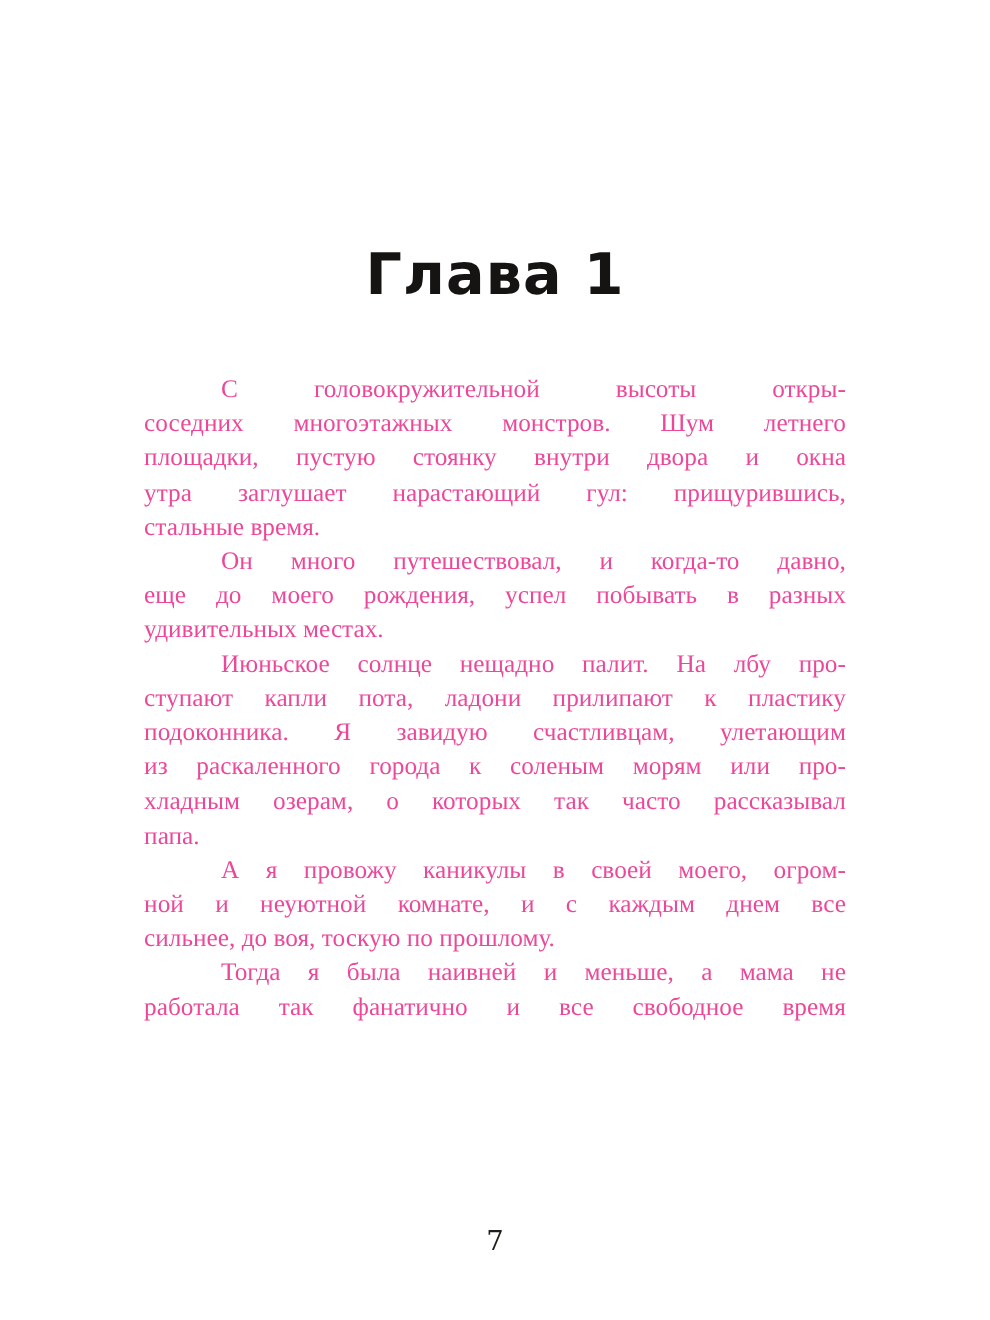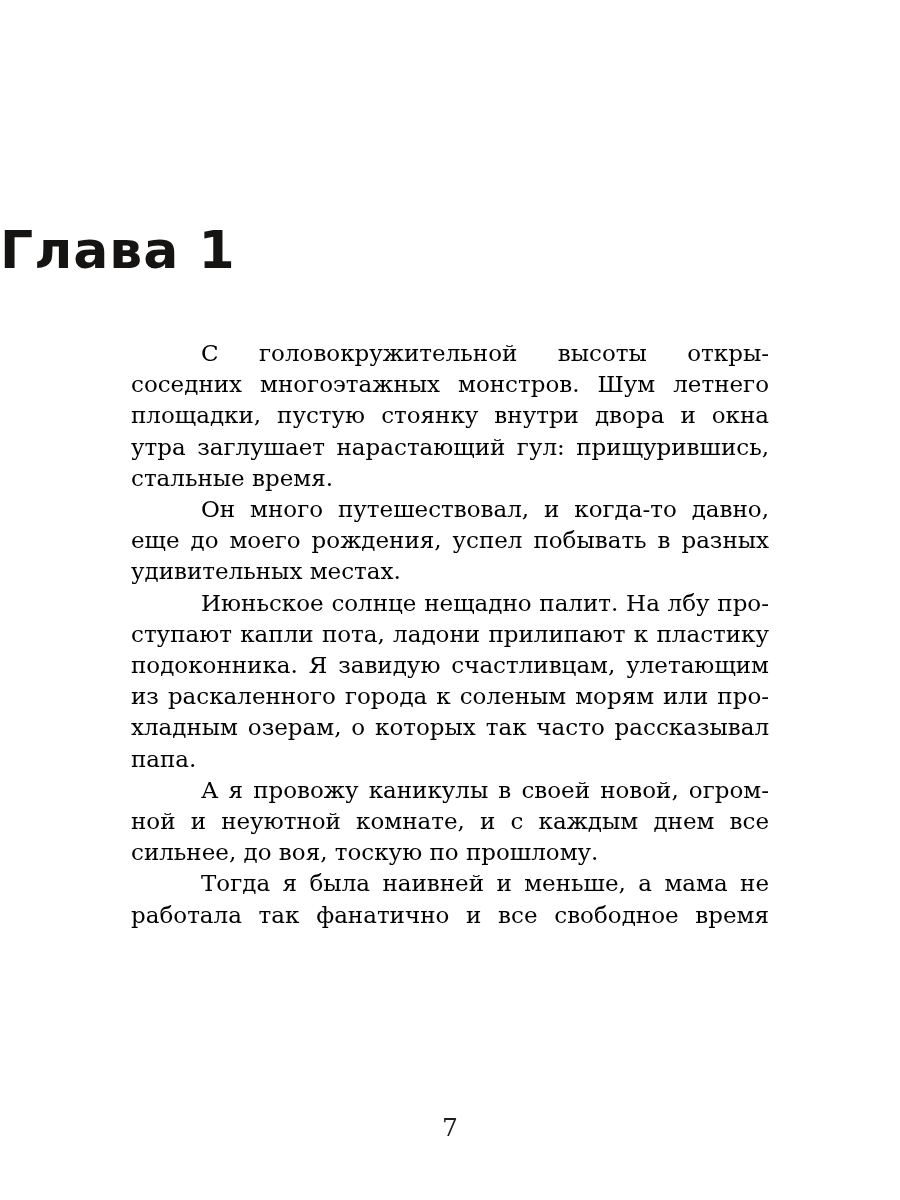--- a/index.html
+++ b/index.html
@@ -12,32 +12,34 @@
     width: 900px;
     height: 1200px;
     background: #ffffff;
     color: #1e1c1a;
     font-family: "DejaVu Serif", serif;
     overflow: hidden;
   }
   .chapter-title {
     margin: 0;
     padding-top: 220px;
+    text-align: center;
     font-family: "DejaVu Sans", sans-serif;
     font-weight: bold;
     font-size: 52px;
     letter-spacing: 1px;
     color: #161412;
   }
   .body-text {
     width: 638px;
     margin: 58px auto 0 auto;
     font-size: 23px;
     line-height: 31.2px;
-    color: #000000;
+    color: #ec4899;
+    font-family: Liberation Serif, serif;
   }
   .paragraph {
     margin: 0;
     padding: 0;
   }
   .text-line {
     text-align: justify;
     text-align-last: justify;
   }
   .text-line.first {
@@ -82,21 +84,21 @@
     <div class="paragraph">
       <div class="text-line first">Июньское солнце нещадно палит. На лбу про-</div>
       <div class="text-line">ступают капли пота, ладони прилипают к пластику</div>
       <div class="text-line">подоконника. Я завидую счастливцам, улетающим</div>
       <div class="text-line">из раскаленного города к соленым морям или про-</div>
       <div class="text-line">хладным озерам, о которых так часто рассказывал</div>
       <div class="text-line last">папа.</div>
     </div>
 
     <div class="paragraph">
-      <div class="text-line first">А я провожу каникулы в своей новой, огром-</div>
+      <div class="text-line first">А я провожу каникулы в своей моего, огром-</div>
       <div class="text-line">ной и неуютной комнате, и с каждым днем все</div>
       <div class="text-line last">сильнее, до воя, тоскую по прошлому.</div>
     </div>
 
     <div class="paragraph">
       <div class="text-line first">Тогда я была наивней и меньше, а мама не</div>
       <div class="text-line">работала так фанатично и все свободное время</div>
     </div>
 
   </div>

